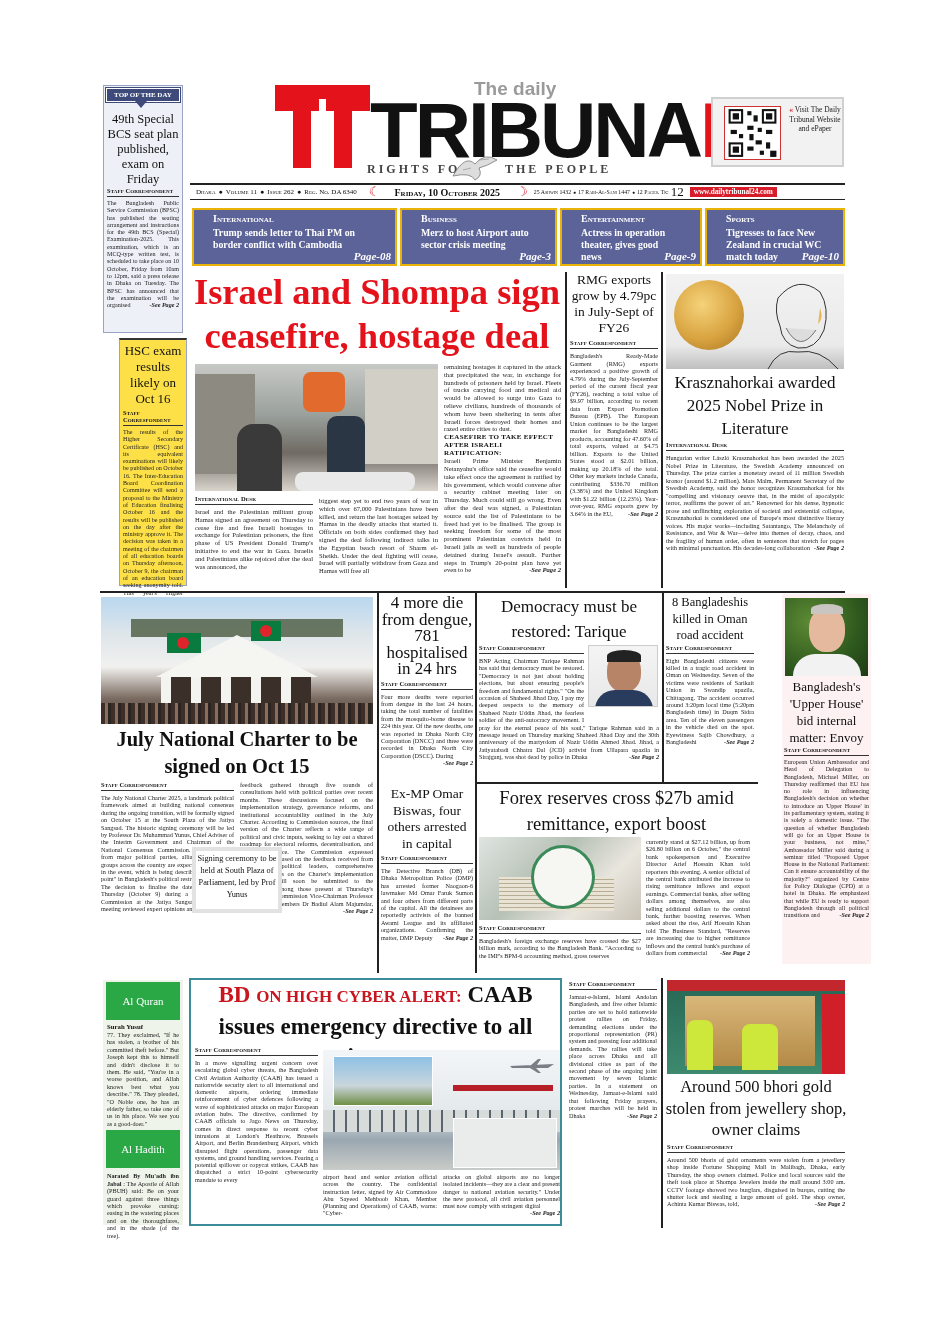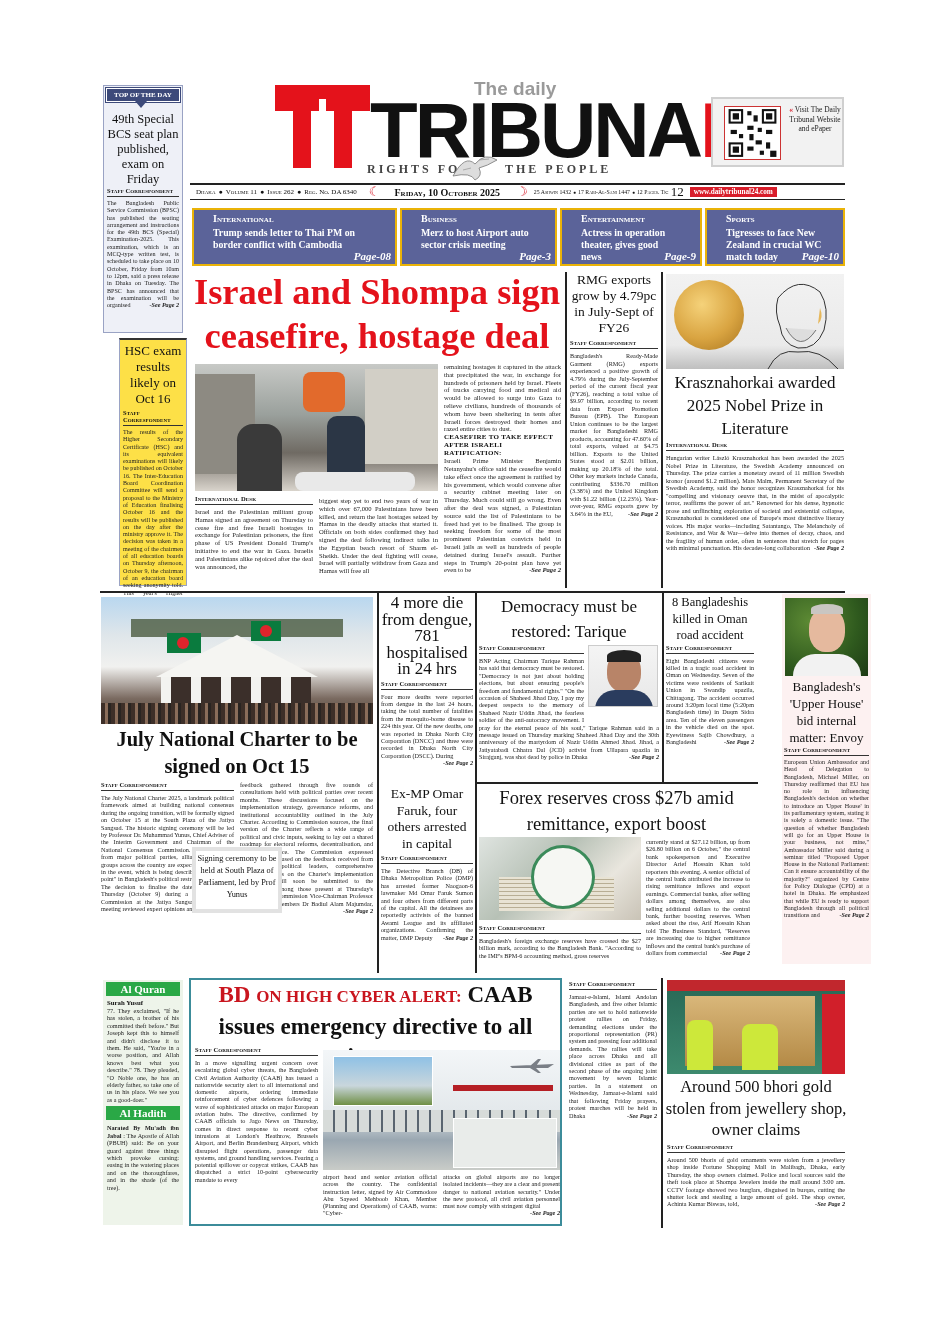--- a/index.html
+++ b/index.html
@@ -31,21 +31,21 @@
   .url-badge { background: #d81d2a; color: #fff; font-weight: bold; font-size: 7.2px; padding: 1px 4px; margin-left: 6px; }
 
   
   .teaser { position: absolute; top: 208px; height: 58px; background: #5b6399; color: #fff; padding: 3px 19px; border: 2px solid #eab308; }
   .teaser .cat { font-size: 10px; font-weight: bold; font-variant: small-caps; margin-bottom: 3px; }
   .teaser .ttl { font-size: 9.8px; font-weight: bold; line-height: 12px; }
   .teaser .pg { position: absolute; right: 4px; bottom: 2px; font-size: 11px; font-style: italic; font-weight: bold; }
 
   
   .religion { left: 103px; top: 980px; width: 80px; height: 245px; background: #eef4ea; }
-  .rel-head { background: #2aa846; color: #fff; font-weight: bold; font-size: 11px; text-align: center; padding: 1px 0; margin: 2px 3px; }
+  .rel-head { background: #2aa846; color: #fff; font-weight: normal; font-size: 11px; text-align: center; padding: 13px 0; margin: 2px 3px; }
   .cyber-box { left: 189px; top: 978px; width: 373px; height: 248px; border: 2px solid #3c8c9a; }
 </style>
 </head>
 <body>
 
 <div class="abs top-of-day">
   <div class="tod-tag">TOP OF THE DAY</div>
   <div class="head-serif" style="font-size:12.5px;line-height:15px;margin-top:10px;padding:0 2px;">49th Special BCS seat plan published, exam on Friday</div>
   <div style="padding:0 3px;">
     <div class="byline">Staff Correspondent</div>
@@ -214,21 +214,21 @@
 <div class="abs" style="left:192px;top:847px;width:90px;height:66px;background:#fff;border:4px solid #e2e2e2;font-size:8.3px;line-height:12px;text-align:center;padding-top:2px;">Signing ceremony to be held at South Plaza of Parliament, led by Prof Yunus</div>
 
 <div class="vrule" style="left:377px;top:593px;height:380px;"></div>
 
 <div class="abs" style="left:381px;top:595px;width:92px;">
   <div class="head-serif" style="font-size:17px;line-height:16.5px;">4 more die from dengue, 781 hospitalised in 24 hrs</div>
   <div class="byline" style="margin-top:2px;">Staff Correspondent</div>
   <div class="body-text" style="font-size:6.2px;line-height:7.4px;"><span>Four more deaths were reported from dengue in the last 24 hours, taking the total number of fatalities from the mosquito-borne disease to 224 this year. Of the new deaths, one was reported in Dhaka North City Corporation (DNCC) and three were recorded in Dhaka North City Corporation (DSCC). During</span> <span class="see">-See Page 2</span></div>
 </div>
 <div class="abs" style="left:381px;top:786px;width:92px;">
-  <div class="head-serif" style="font-size:13.5px;line-height:16.5px;">Ex-MP Omar Faruk, four others arrested in capital</div>
+  <div class="head-serif" style="font-size:13.5px;line-height:16.5px;">Ex-MP Omar Biswas, four others arrested in capital</div>
   <div class="byline" style="margin-top:2px;">Staff Correspondent</div>
   <div class="body-text" style="font-size:6.2px;line-height:7.4px;"><span>The Detective Branch (DB) of Dhaka Metropolitan Police (DMP) has arrested former Naogaon-6 lawmaker Md Omar Faruk Sumon and four others from different parts of the capital. All the detainees are reportedly activists of the banned Awami League and its affiliated organizations. Confirming the matter, DMP Deputy</span> <span class="see">-See Page 2</span></div>
 </div>
 
 <div class="vrule" style="left:475px;top:593px;height:380px;"></div>
 
 <div class="abs head-serif" style="left:479px;top:594px;width:180px;font-size:17px;line-height:25px;">Democracy must be restored: Tarique</div>
 <div class="photo" style="left:588px;top:645px;width:70px;height:62px;background:linear-gradient(180deg,#f4f4f4 0%,#e8e8e8 100%);border:1px solid #ccc;">
   <div class="abs" style="left:18px;top:6px;width:34px;height:40px;border-radius:45%;background:#b88468;"></div>
   <div class="abs" style="left:18px;top:4px;width:34px;height:12px;border-radius:50% 50% 0 0;background:#222;"></div>

